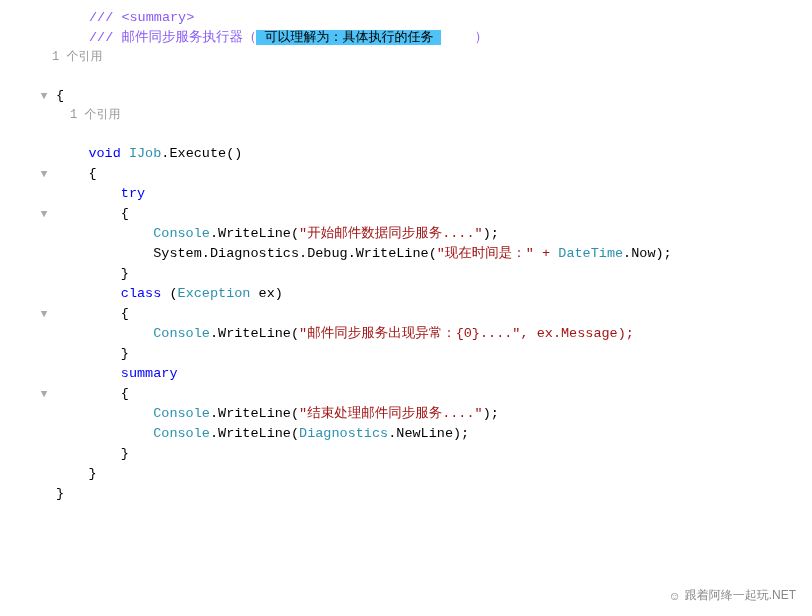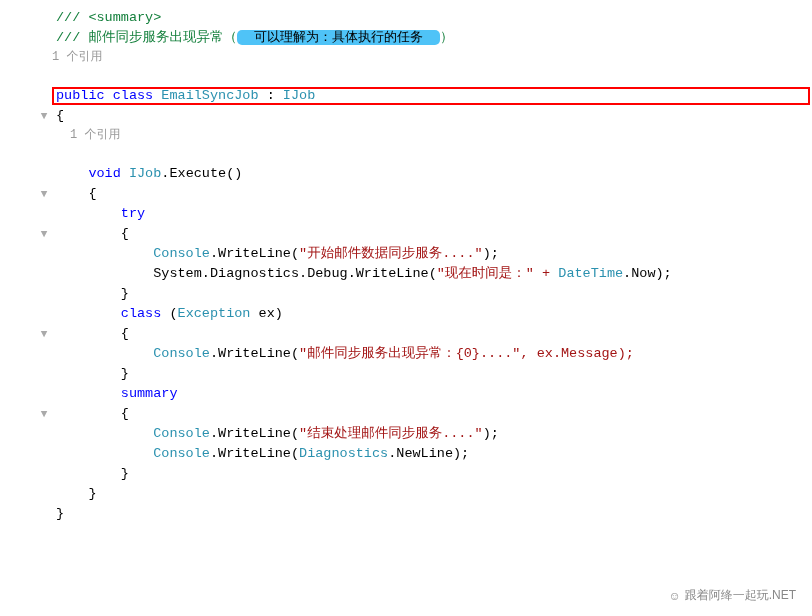--- a/index.html
+++ b/index.html
@@ -56,43 +56,43 @@
       font-size: 11px;
       cursor: pointer;
     }
     .code-content {
       flex: 1;
       padding-left: 4px;
       white-space: pre;
       color: #000;
     }
     
-    .c-comment { color: #15803d; }
+    .c-comment { color: #8b5cf6; margin-left: 33px; }
     .c-keyword { color: #0000ff; }
     .c-class { color: #2b91af; }
     .c-string { color: #a31515; }
     .c-plain { color: #000000; }
 
     .ref-count-line {
       display: flex;
       align-items: center;
       min-height: 18px;
       line-height: 18px;
       font-size: 12px;
       padding-left: 52px;
       color: #999;
     }
 
     
     .annotation-bubble {
       display: inline;
       background: #4fc3f7;
       color: #000;
-      border-radius: 5px;
-      padding: 0 17px;
+      border-radius: 0;
+      padding: 0 8px;
       font-size: 13px;
     }
 
     .watermark {
       position: absolute;
       bottom: 12px;
       right: 16px;
       color: #888;
       font-size: 12px;
       font-family: sans-serif;
@@ -107,35 +107,29 @@
 <div class="editor">
   <div class="code-area" id="code-container">
   <div class="line">
         <div class="gutter"></div>
         <div class="fold-indicator"></div>
         <div class="code-content"><span style="display: inline;"></span><span class="c-comment">/// &lt;summary&gt;</span></div>
       </div>
       <div class="line">
         <div class="gutter"></div>
         <div class="fold-indicator"></div>
-        <div class="code-content"><span style="display: inline;"></span><span class="c-comment">/// 邮件同步服务出现异常（</span><span class="annotation-bubble">可以理解为：具体执行的任务</span><span class="c-comment">）</span></div>
+        <div class="code-content"><span style="display: inline;"></span><span class="c-comment">/// 邮件同步服务执行器（</span><span class="annotation-bubble">可以理解为：具体执行的任务</span><span class="c-comment">）</span></div>
       </div>
       <div class="ref-count-line">
         <span style="padding-left: 0px; color: rgb(153, 153, 153); font-size: 12px;">1 个引用</span>
       </div>
       <div class="line">
         <div class="gutter"></div>
         <div class="fold-indicator"></div>
         <div class="code-content"><span style="display: inline;"></span></div>
-      </div>
-      <div class="line" style="position: relative;">
-        <div class="gutter"></div>
-        <div class="fold-indicator"></div>
-        <div style="position: absolute; inset: 1px 2px 1px 52px; border: 2px solid rgb(255, 0, 0); pointer-events: none; z-index: 10;"></div>
-        <div class="code-content"><span style="display: inline;"></span><span class="c-keyword">public </span><span class="c-keyword">class </span><span class="c-class">EmailSyncJob</span><span class="c-plain"> : </span><span class="c-class">IJob</span></div>
       </div>
       <div class="line">
         <div class="gutter"></div>
         <div class="fold-indicator" style="color: rgb(170, 170, 170);">▼</div>
         <div class="code-content"><span style="display: inline;"></span><span class="c-plain">{</span></div>
       </div>
       <div class="ref-count-line">
         <span style="padding-left: 18px; color: rgb(153, 153, 153); font-size: 12px;">1 个引用</span>
       </div>
       <div class="line">

